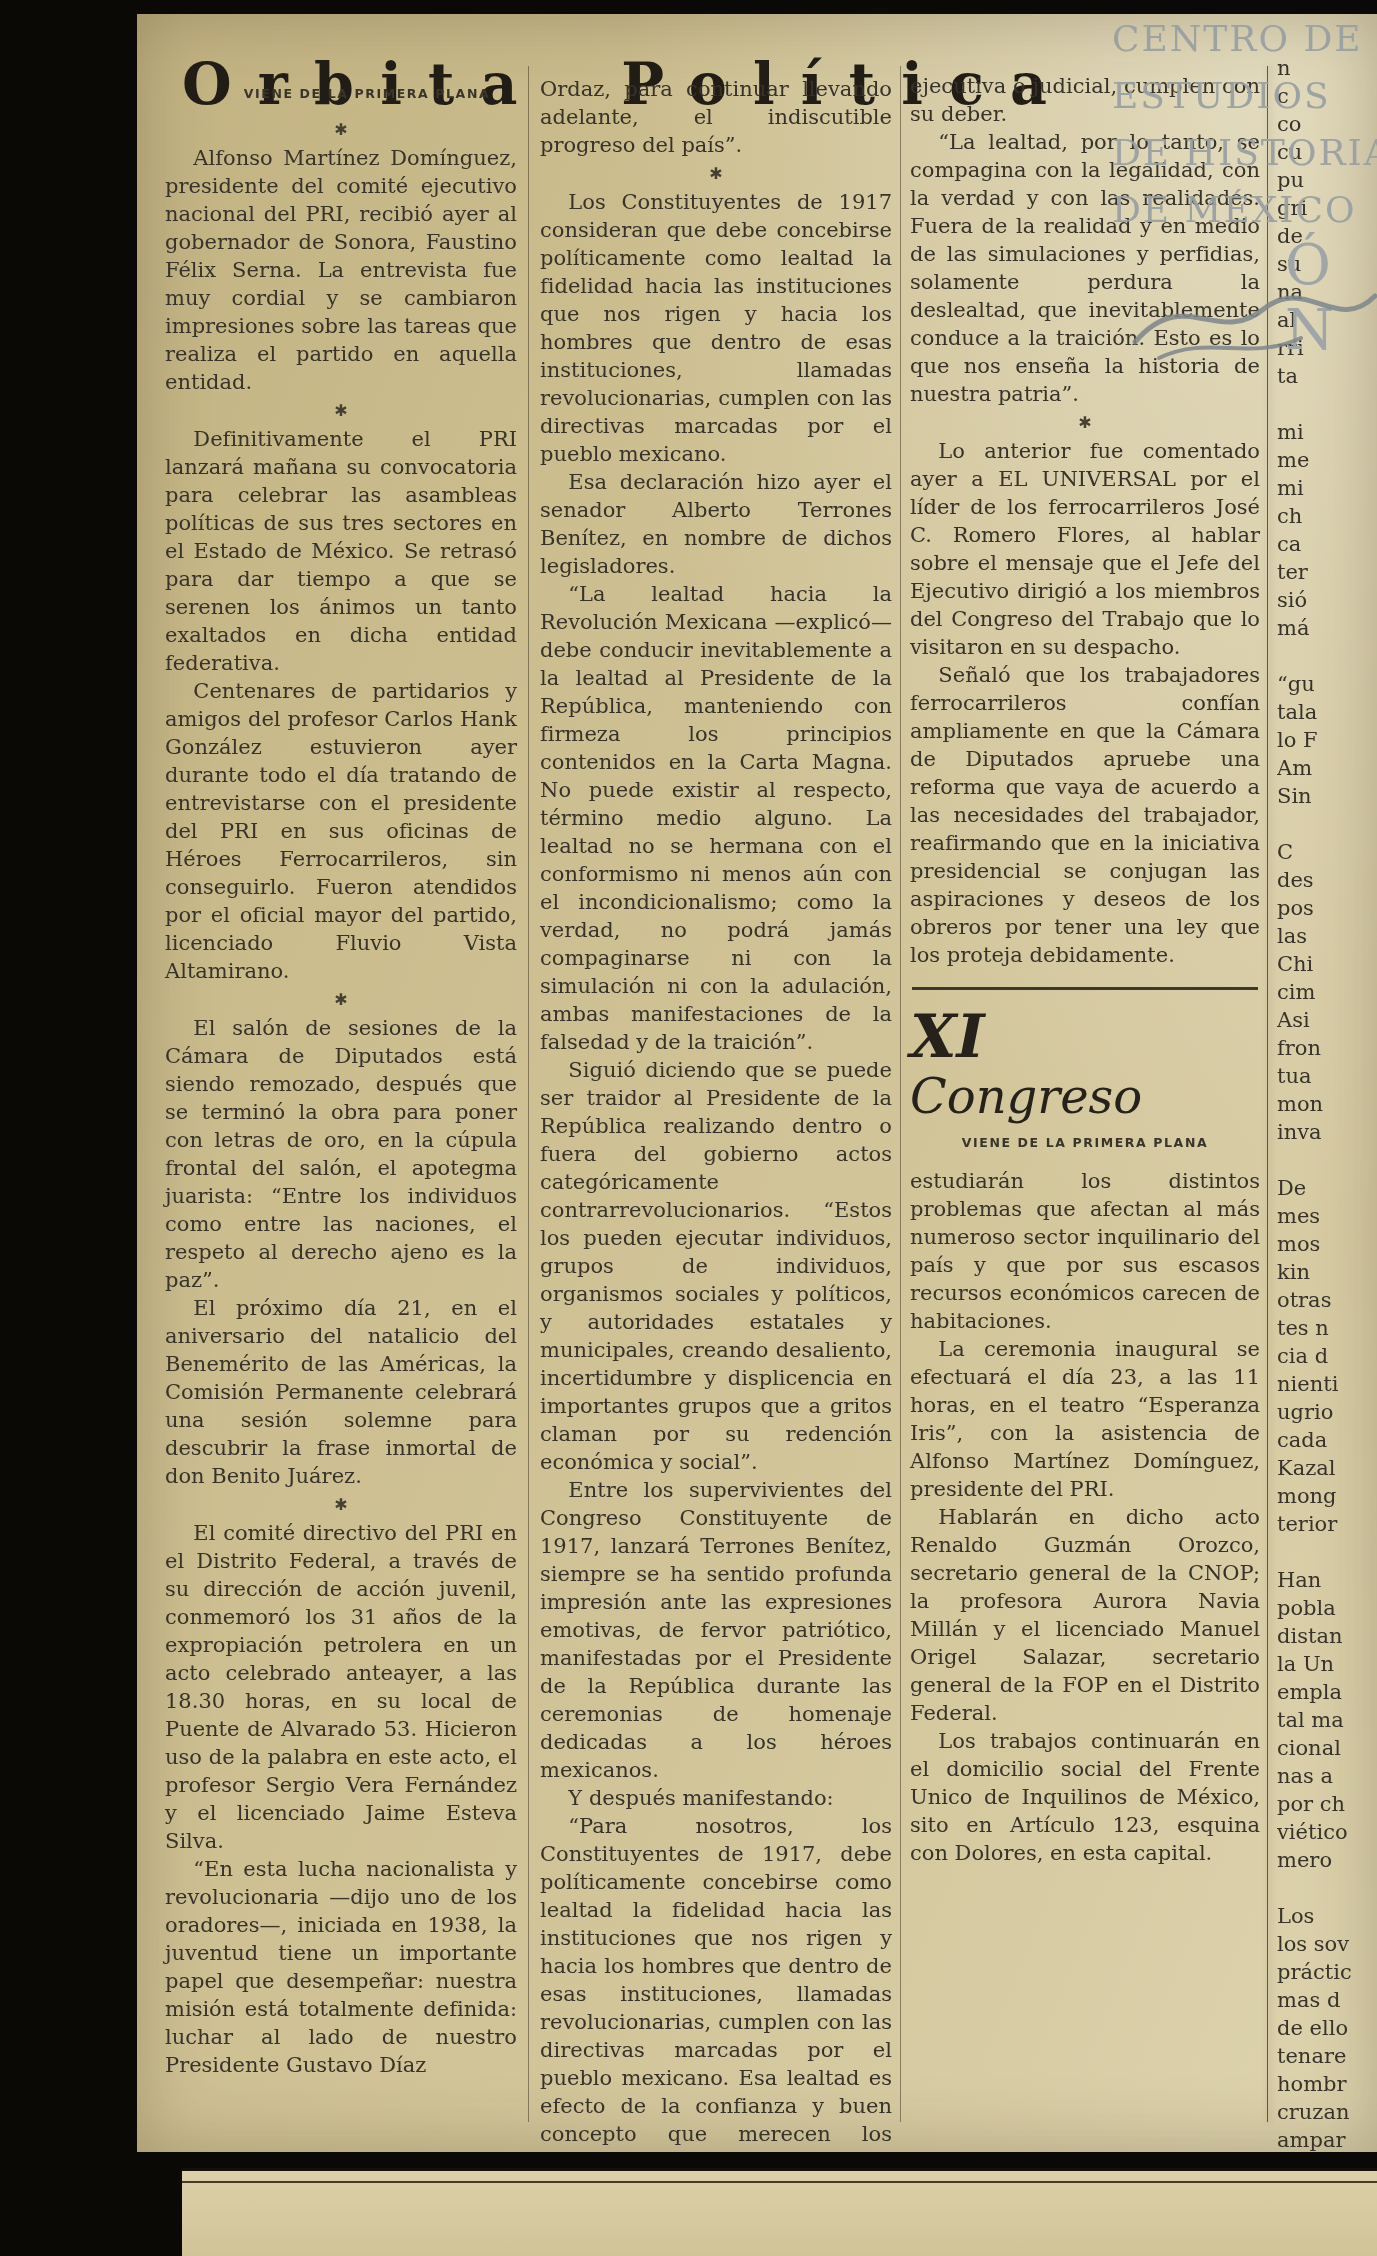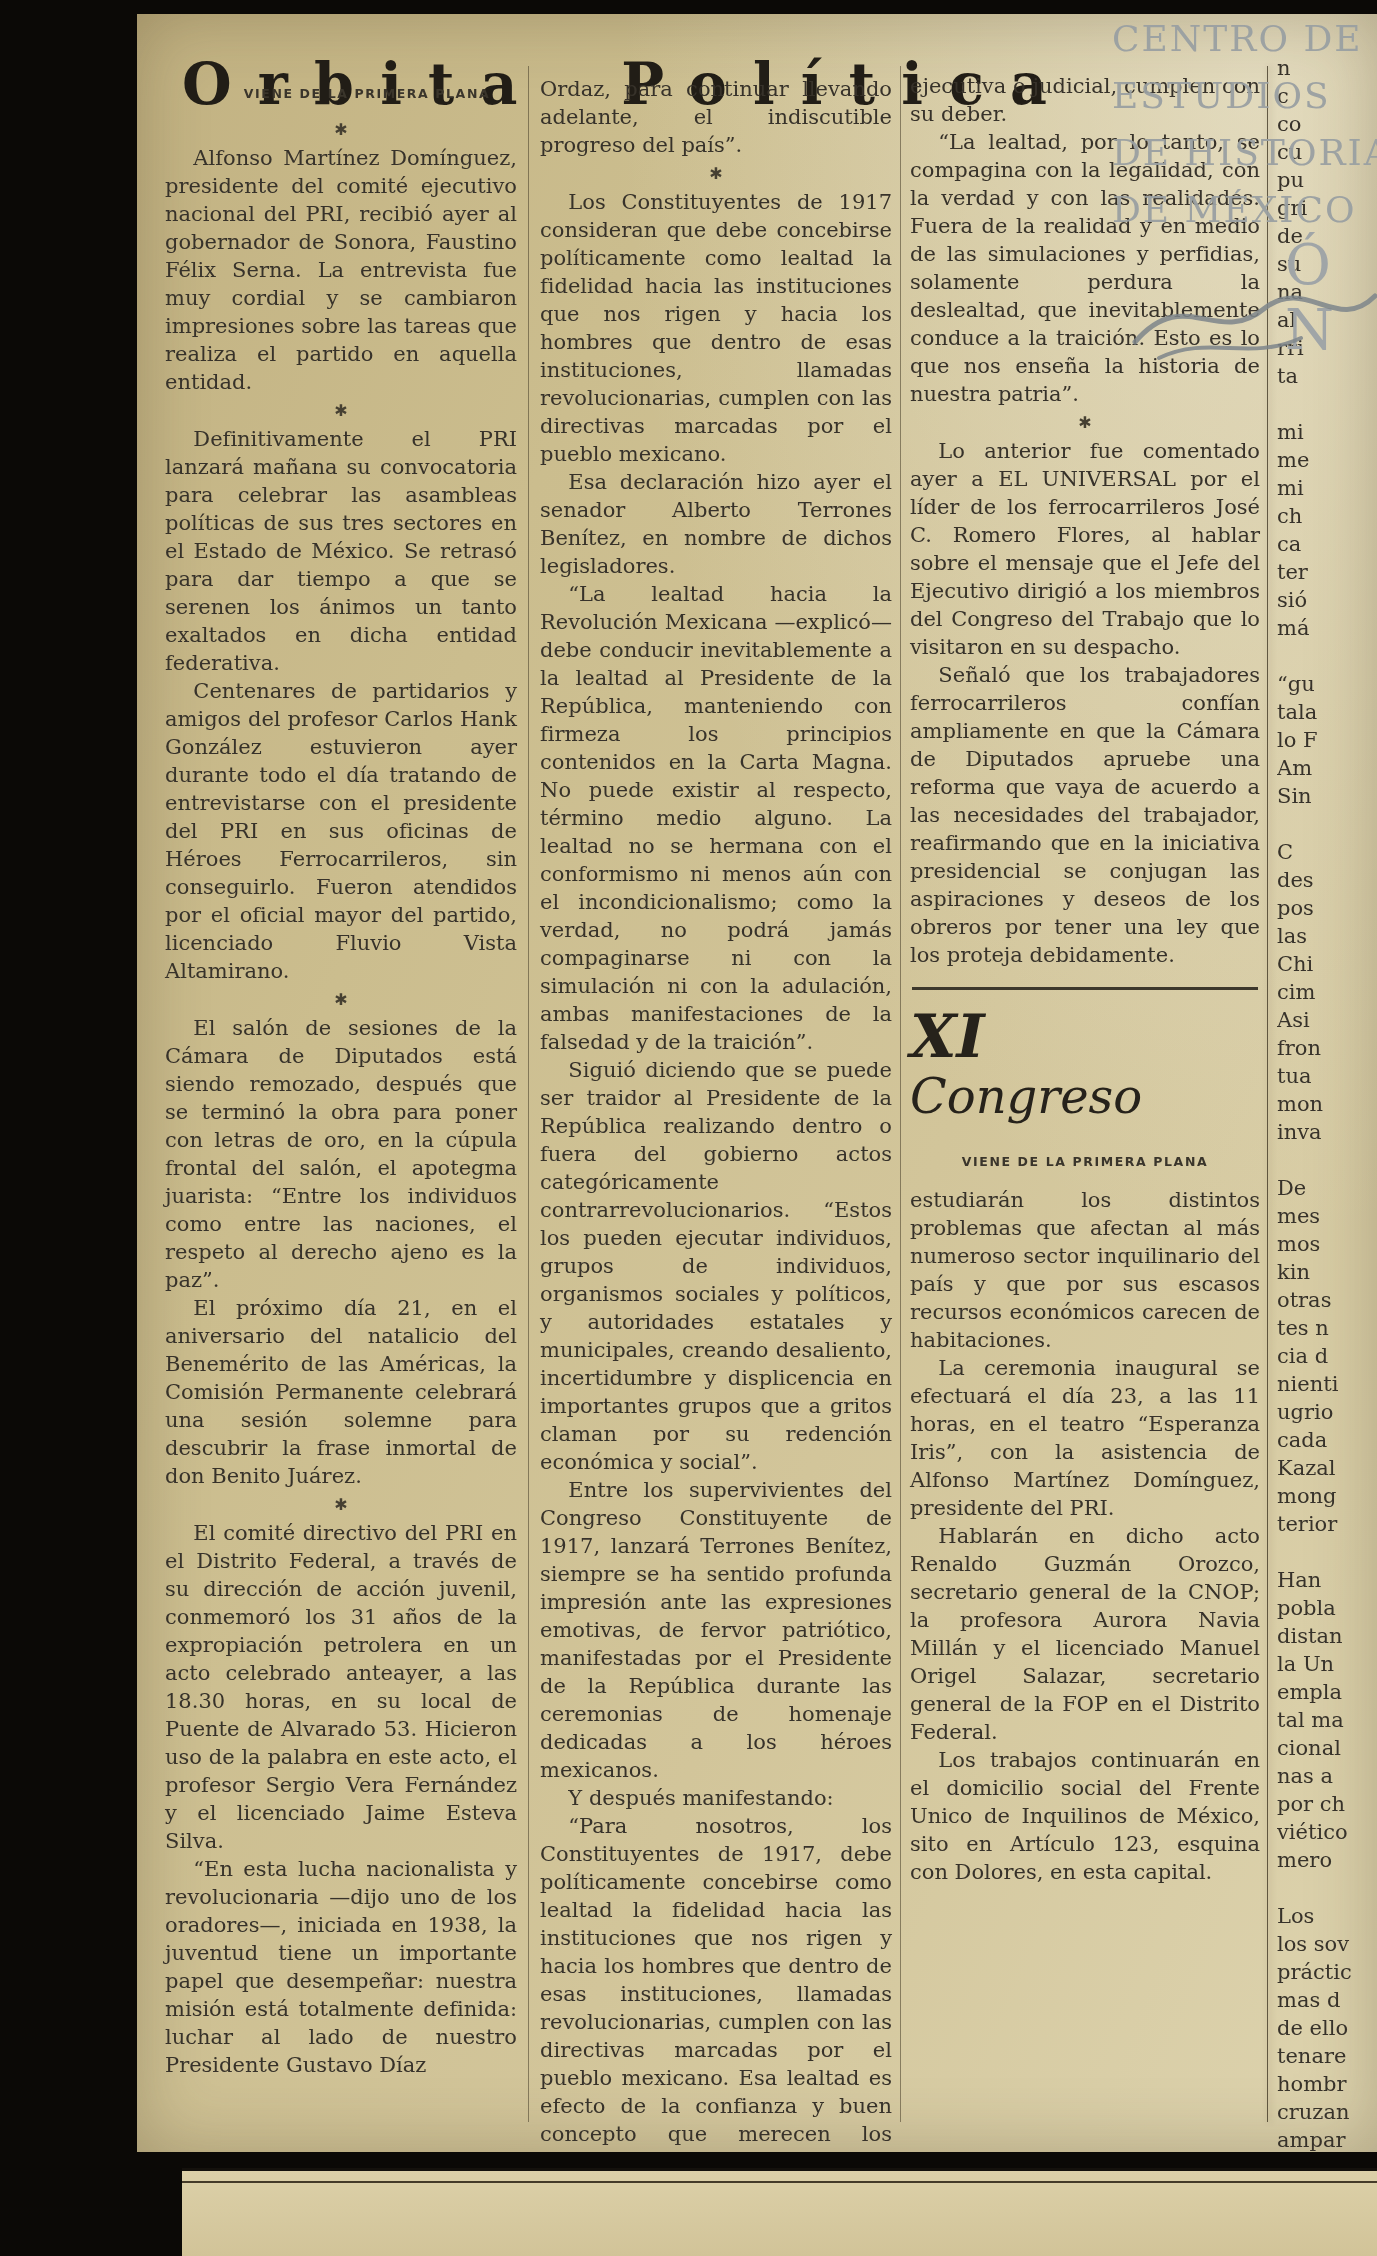--- a/index.html
+++ b/index.html
@@ -27,21 +27,21 @@
   .kicker.main{position:absolute;left:80px;top:72px;width:300px;text-align:center}
   .kicker.center{text-align:center;margin:2px 0 10px}
   .col{
     position:absolute;color:#37322a;font-size:21px;line-height:28px;
     text-align:justify;
   }
   .col p{margin:0;text-indent:1.35em}
   .col p.noindent{text-indent:0}
   .sep{text-align:center;font-size:16px;line-height:27px;color:#464032;margin:1px 0}
   .hrule{height:3px;background:#3d382c;margin:18px 2px 14px}
-  .sub-headline{margin:2px 0 24px;color:#26221b}
+  .sub-headline{margin:2px 0 5px;color:#26221b}
   .hl-line{font-style:italic;font-weight:bold}
   .hl-0{font-size:60px;line-height:64px}
   .hl-1{font-size:48px;line-height:56px;font-weight:normal}
   .vrule{position:absolute;top:52px;height:2056px;width:1px;background:rgba(70,60,40,.55)}
   .vrule.r1{left:391px}
   .vrule.r2{left:763px}
   .vrule.r3{left:1130px;background:rgba(55,45,28,.75);box-shadow:2px 0 6px rgba(60,48,25,.35)}
   .col-cut{left:1140px;top:40px;width:100px;overflow:hidden;text-align:left}
   .frag-line{white-space:nowrap;line-height:28px}
   .watermark{

